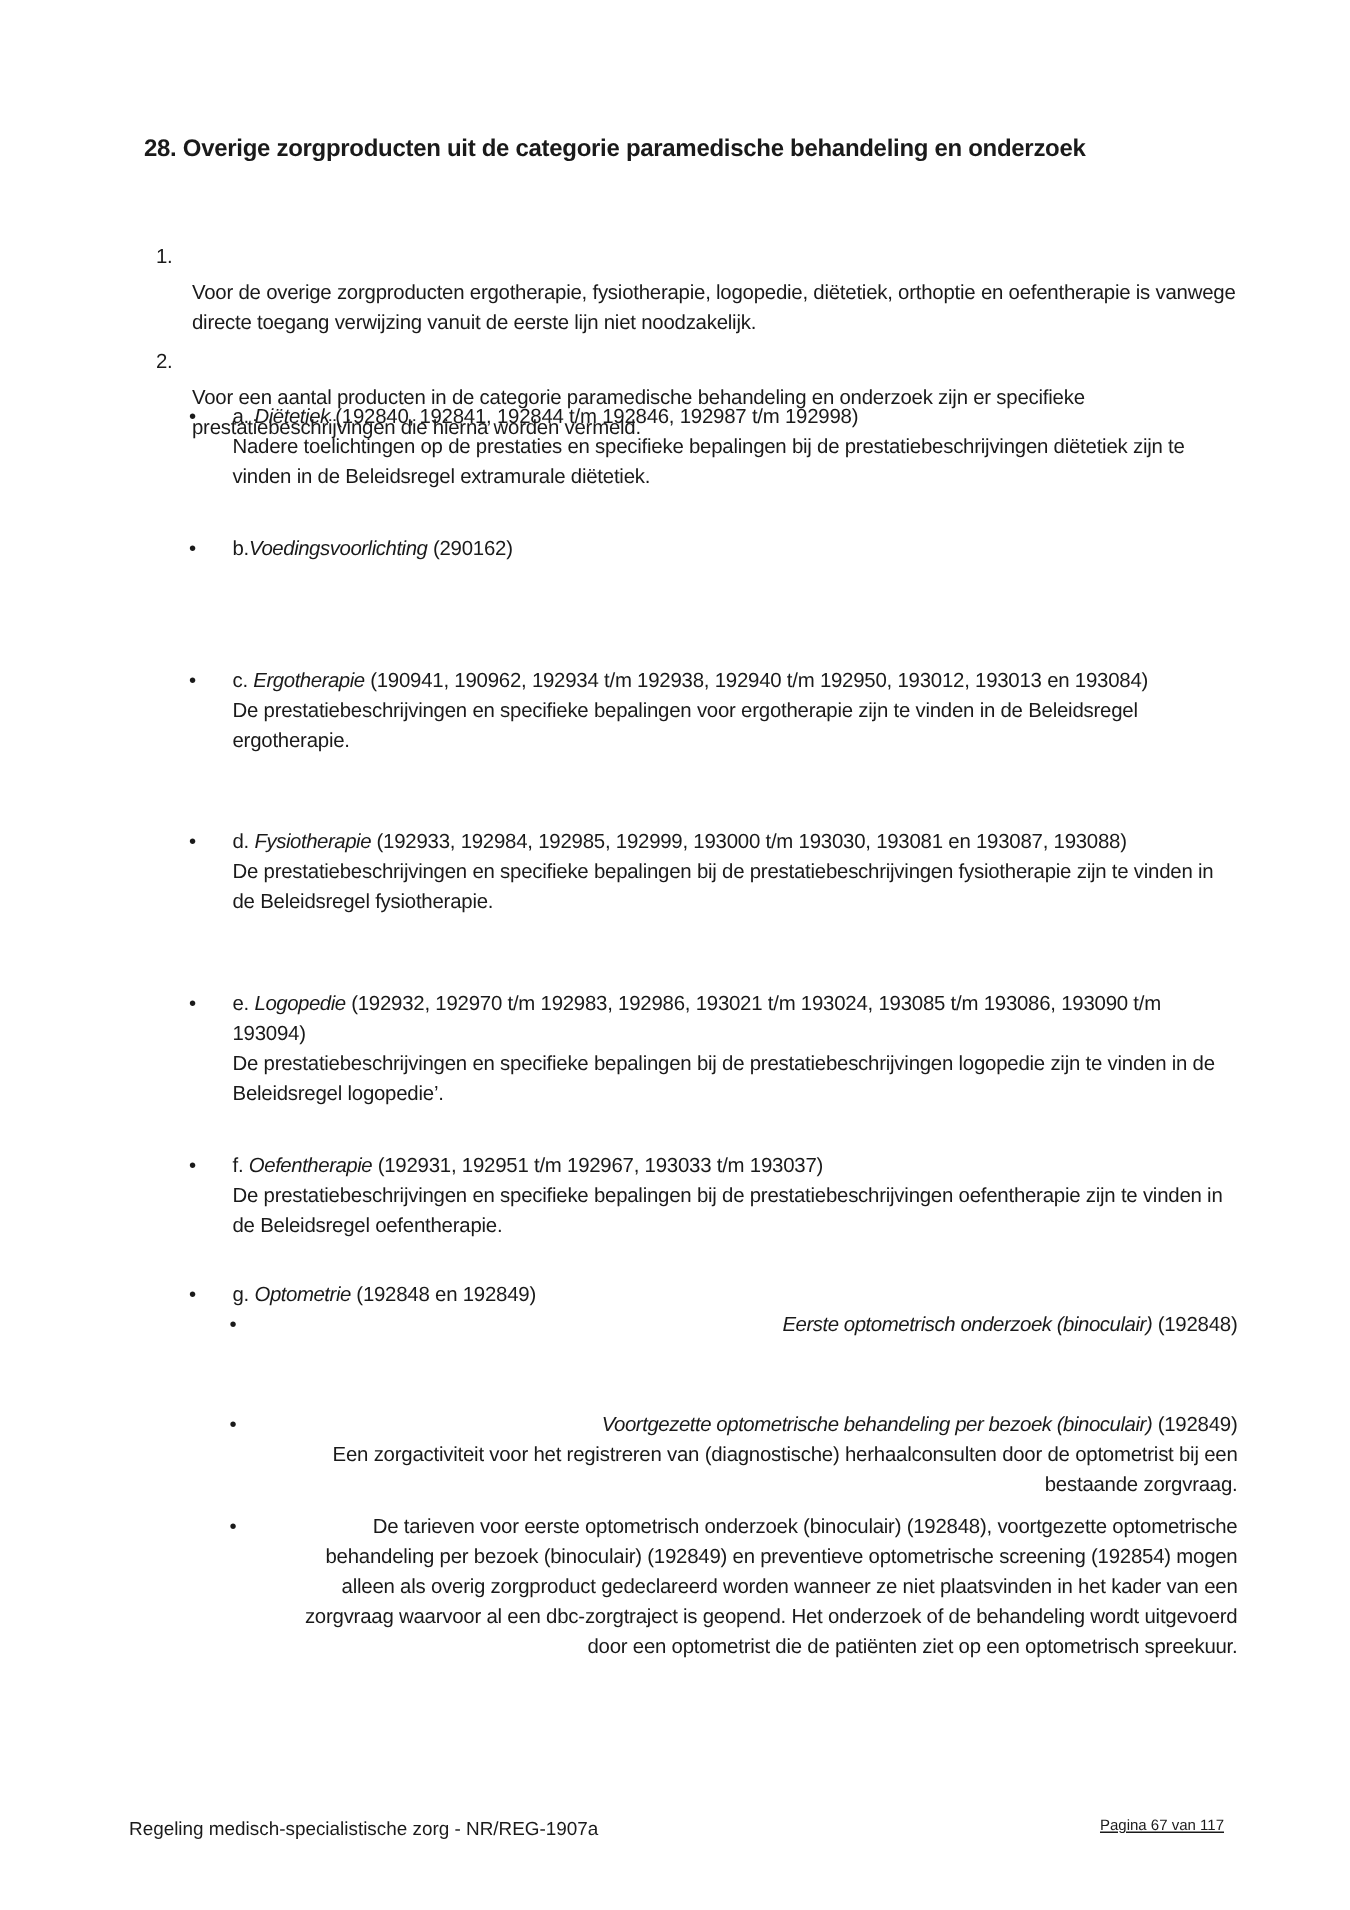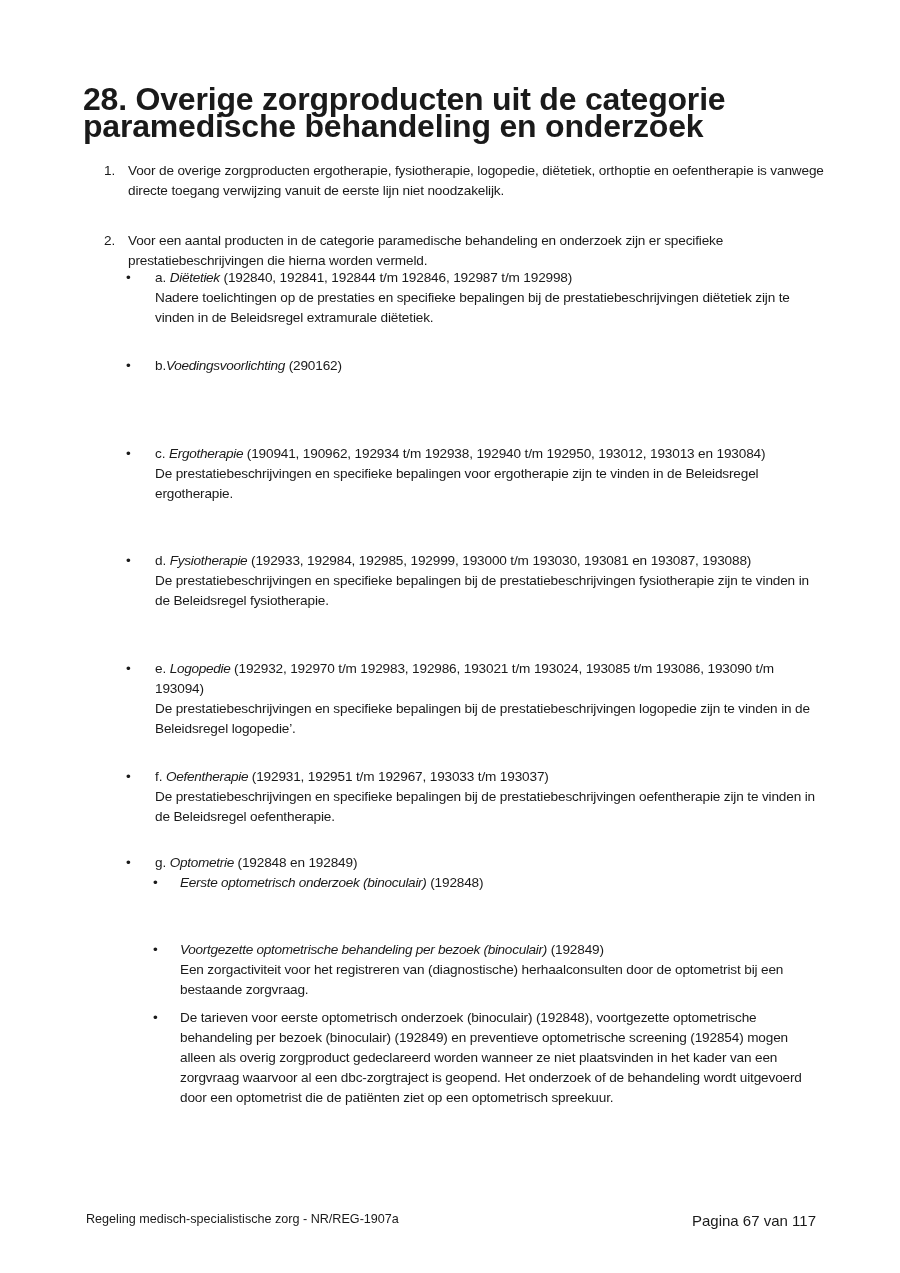--- a/index.html
+++ b/index.html
@@ -2,37 +2,37 @@
 <html><head>
 <meta charset="utf-8">
 <style>
   html, body { margin: 0; padding: 0; background: #ffffff; }
   body {
     width: 900px; height: 1273px; position: relative; overflow: hidden;
     font-family: "Liberation Sans", "DejaVu Sans", sans-serif;
     color: #1a1a1a;
   }
   .page-title {
-    position: absolute; left: 83px; top: 86px; width: 720px;
-    font-size: 32px; font-weight: bold; line-height: 27px; letter-spacing: -0.2px;
+    position: absolute; left: 96px; top: 86px; width: 720px;
+    font-size: 16px; font-weight: bold; line-height: 27px; letter-spacing: -0.2px;
     margin: 0;
   }
   .body-text { font-size: 13.6px; line-height: 20px; letter-spacing: -0.15px; }
   .num-item { position: absolute; left: 104px; width: 720px; }
   .num-item .num { position: absolute; left: 0; top: 0; width: 22px; }
-  .num-item .content { margin-left: 24px; }
+  .num-item .content { margin-left: 24px; margin-top: 24px; }
   .bullet-item { position: absolute; left: 126px; width: 700px; }
   .bullet-item .dot { position: absolute; left: 0; top: 0; width: 14px; }
   .bullet-item .content { margin-left: 29px; }
   .sub-bullet { position: absolute; left: 153px; width: 672px; }
   .sub-bullet .dot { position: absolute; left: 0; top: 0; }
-  .sub-bullet .content { margin-left: 27px; }
+  .sub-bullet .content { margin-left: 27px; text-align: right; }
   em, .it { font-style: italic; letter-spacing: -0.3px; }
   .footer-left { position: absolute; left: 86px; top: 1212px; font-size: 12.6px; }
-  .footer-right { position: absolute; right: 84px; top: 1212px; font-size: 15px; }
+  .footer-right { position: absolute; right: 84px; top: 1212px; font-size: 10px; text-decoration: underline; }
   p { margin: 0; }
 </style>
 </head>
 <body>
 
 <h1 class="page-title">28. Overige zorgproducten uit de categorie paramedische behandeling en onderzoek</h1>
 
 <div class="num-item body-text" style="top:161px">
   <span class="num">1.</span>
   <p class="content">Voor de overige zorgproducten ergotherapie, fysiotherapie, logopedie, diëtetiek, orthoptie en oefentherapie is vanwege directe toegang verwijzing vanuit de eerste lijn niet noodzakelijk.</p>

